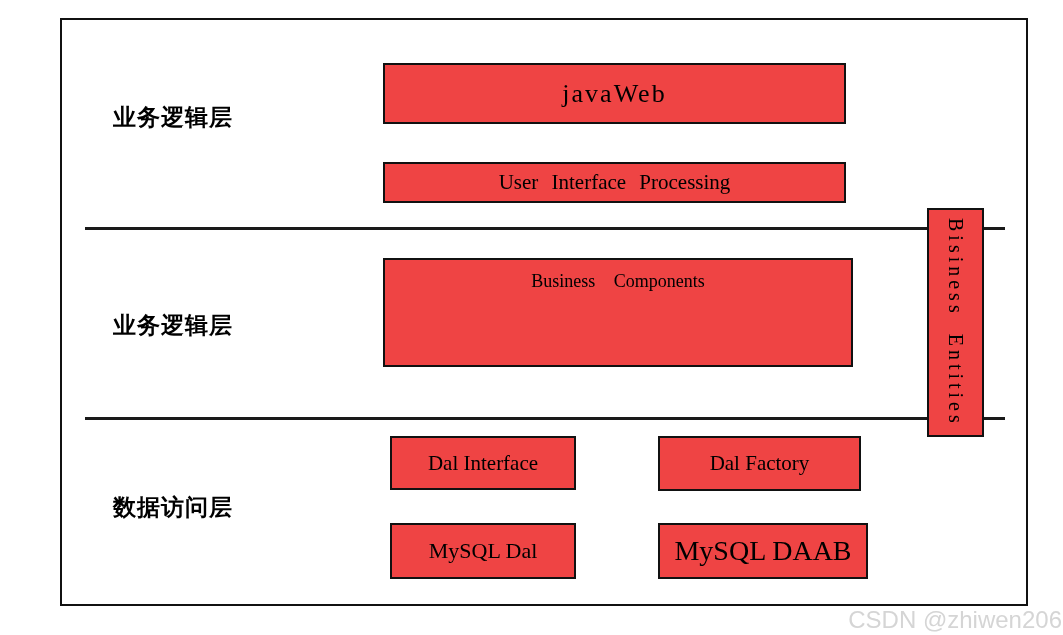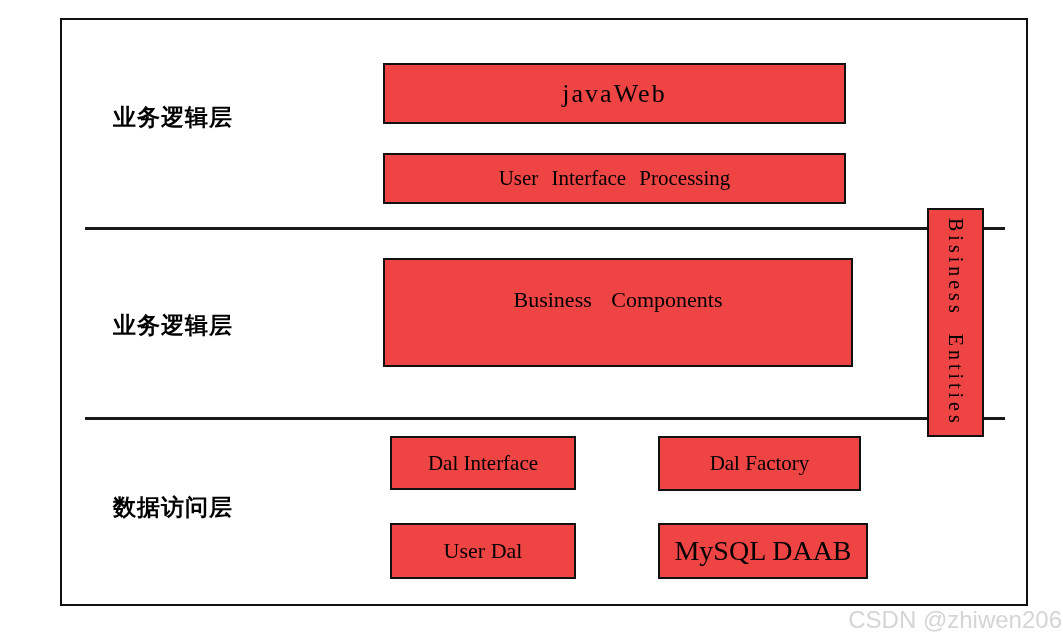--- a/index.html
+++ b/index.html
@@ -46,25 +46,25 @@
     border: 2px solid #111111;
     box-sizing: border-box;
     display: flex;
     align-items: center;
     justify-content: center;
     text-align: center;
     z-index: 2;
     font-size: 21px;
   }
   .box-javaweb { left: 383px; top: 63px;  width: 463px; height: 61px; font-size: 26px; letter-spacing: 2px; }
-  .box-uip     { left: 383px; top: 153px; width: 463px; height: 51px; word-spacing: 8px; }
+  .box-uip     { left: 383px; top: 162px; width: 463px; height: 41px; word-spacing: 8px; }
   
   .box-bc      { left: 383px; top: 258px; width: 470px; height: 109px;
                  align-items: flex-start; justify-content: center; }
-  .bc-label    { margin-top: 27px; font-size: 22px; word-spacing: 14px; }
+  .bc-label    { margin-top: 11px; font-size: 18px; word-spacing: 14px; }
   .box-es      { left: 383px; top: 308px; width: 434px; height: 59px; z-index: 3; }
   .box-dal-if  { left: 390px; top: 436px; width: 186px; height: 54px; justify-content: center; }
   .box-dal-fa  { left: 658px; top: 436px; width: 203px; height: 55px; }
   .box-my-dal  { left: 390px; top: 523px; width: 186px; height: 56px; font-size: 22px; }
   .box-my-daab { left: 658px; top: 523px; width: 210px; height: 56px; font-size: 28px; }
   
   .box-be {
     left: 927px; top: 208px;
     width: 57px; height: 229px;
     z-index: 4;
@@ -115,21 +115,21 @@
 
   <div class="abs box box-dal-if">
     <span>Dal Interface</span>
   </div>
 
   <div class="abs box box-dal-fa">
     <span>Dal Factory</span>
   </div>
 
   <div class="abs box box-my-dal">
-    <span>User Dal</span>
+    <span>MySQL Dal</span>
   </div>
 
   <div class="abs box box-my-daab">
     <span>MySQL DAAB</span>
   </div>
 
   <div class="abs box box-be">
     <span class="be-text">Bisiness Entities</span>
   </div>
 

